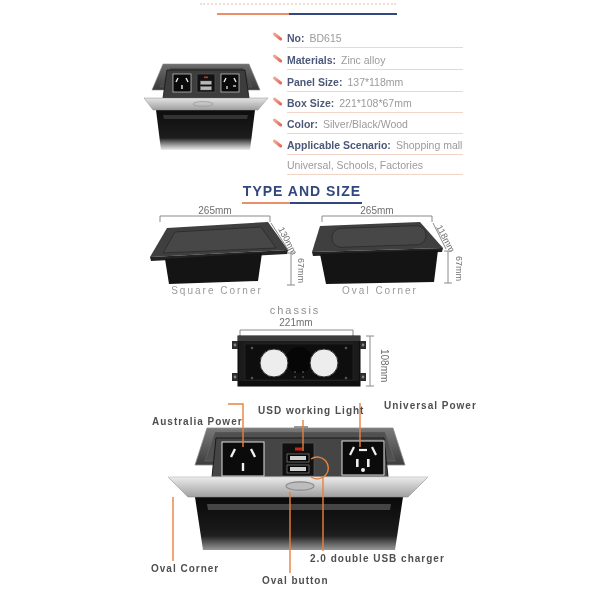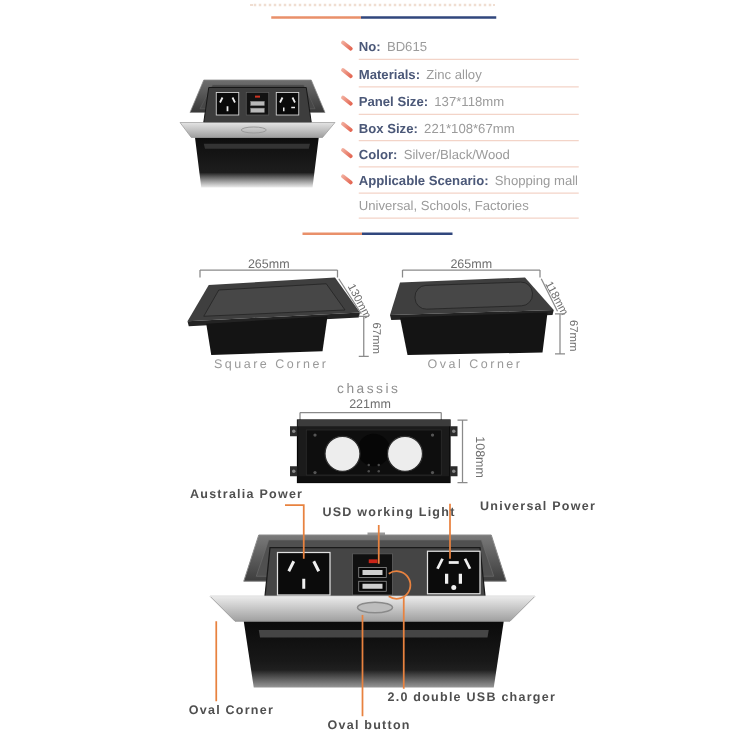--- a/index.html
+++ b/index.html
@@ -118,20 +118,21 @@
       <span class="p-label">Applicable Scenario:</span><span class="p-value">Shopping mall</span>
       <div class="p-underline"></div>
     </div>
     <div class="param-row" style="top:127px">
       <span class="p-value" style="margin-left:0">Universal, Schools, Factories</span>
       <div class="p-underline"></div>
     </div>
   </div>
 
   <div class="sec-title" style="left:242px;top:183px;width:120px;letter-spacing:1px;">
+    <span>TYPE AND SIZE</span>
     <div class="t-underline"></div>
   </div>
 
   <svg style="left:145px;top:203px;" width="160" height="95" viewBox="0 0 160 95">
     <text x="70" y="11" class="dim" text-anchor="middle">265mm</text>
     <path class="dimline" d="M15,13 H125 M15,13 V19 M125,13 V19"></path>
     <polygon points="22,25 123,19 143,47 5,54" fill="#3f3f3f"></polygon>
     <polygon points="30,29 116,24 131,45 18,50" fill="#474747" stroke="#262626" stroke-width="0.7"></polygon>
     <polygon points="5,54 143,47 142,51 6,58" fill="#232323"></polygon>
     <polygon points="20,56 117,50 113,78 24,81" fill="#141414"></polygon>
@@ -243,20 +244,20 @@
   <svg style="left:130px;top:398px;" width="340" height="195" viewBox="0 0 340 195">
     <polyline class="callout" points="98,6 113,6 113,49"></polyline>
     <line class="callout" x1="173" y1="22" x2="173" y2="53"></line>
     <line class="callout" x1="230" y1="5" x2="230" y2="49"></line>
     <path class="callout" d="M181,61 A11,11 0 1 1 181,79"></path>
     <line class="callout" x1="193" y1="79" x2="193" y2="153"></line>
     <line class="callout" x1="43" y1="99" x2="43" y2="163"></line>
     <line class="callout" x1="160" y1="94" x2="160" y2="175"></line>
   </svg>
 
-  <div class="feature-label" style="left:152px;top:390px;">Australia Power</div>
+  <div class="feature-label" style="left:152px;top:416px;">Australia Power</div>
   <div class="feature-label" style="left:258px;top:405px;">USD working Light</div>
   <div class="feature-label" style="left:364px;top:400px;margin-left:20px;">Universal Power</div>
   <div class="feature-label" style="left:310px;top:553px;">2.0 double USB charger</div>
   <div class="feature-label" style="left:151px;top:563px;">Oval Corner</div>
   <div class="feature-label" style="left:262px;top:575px;">Oval button</div>
 
 </div>
 
 </body></html>

